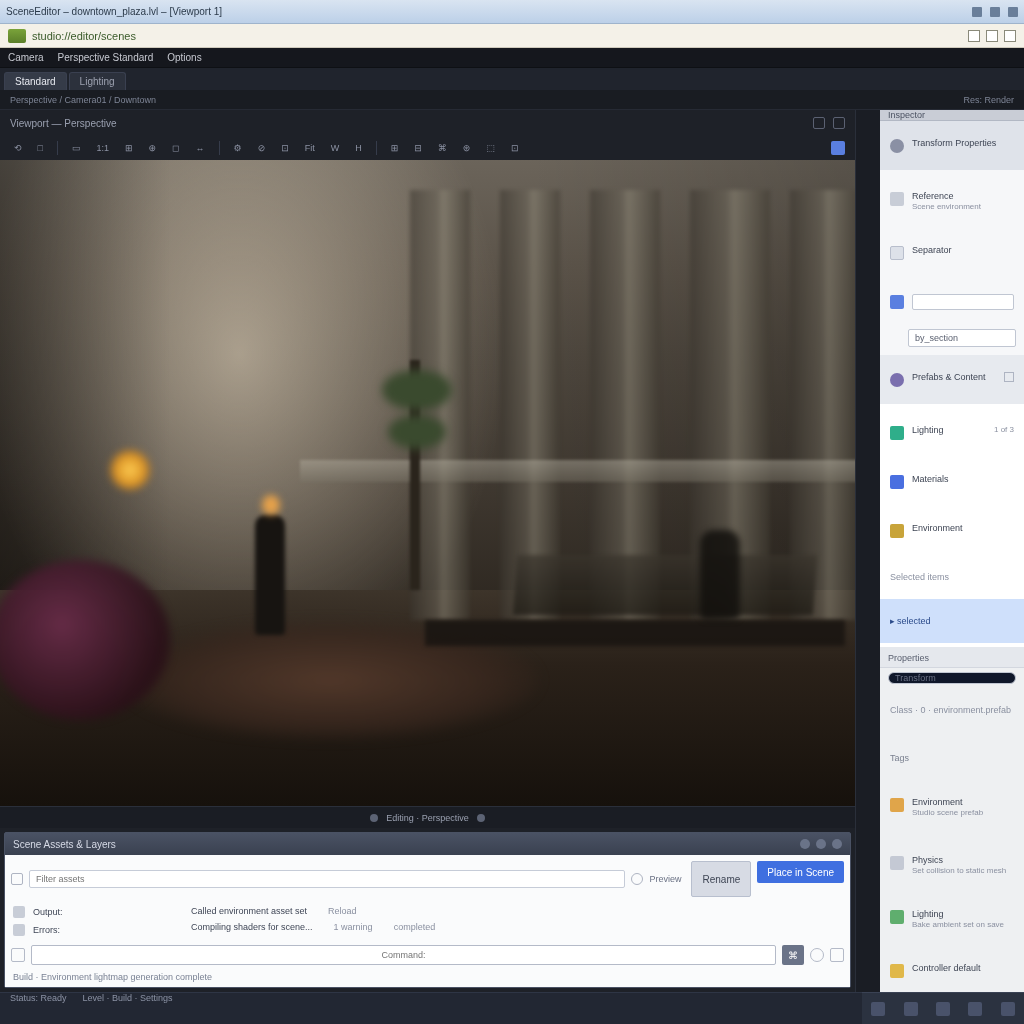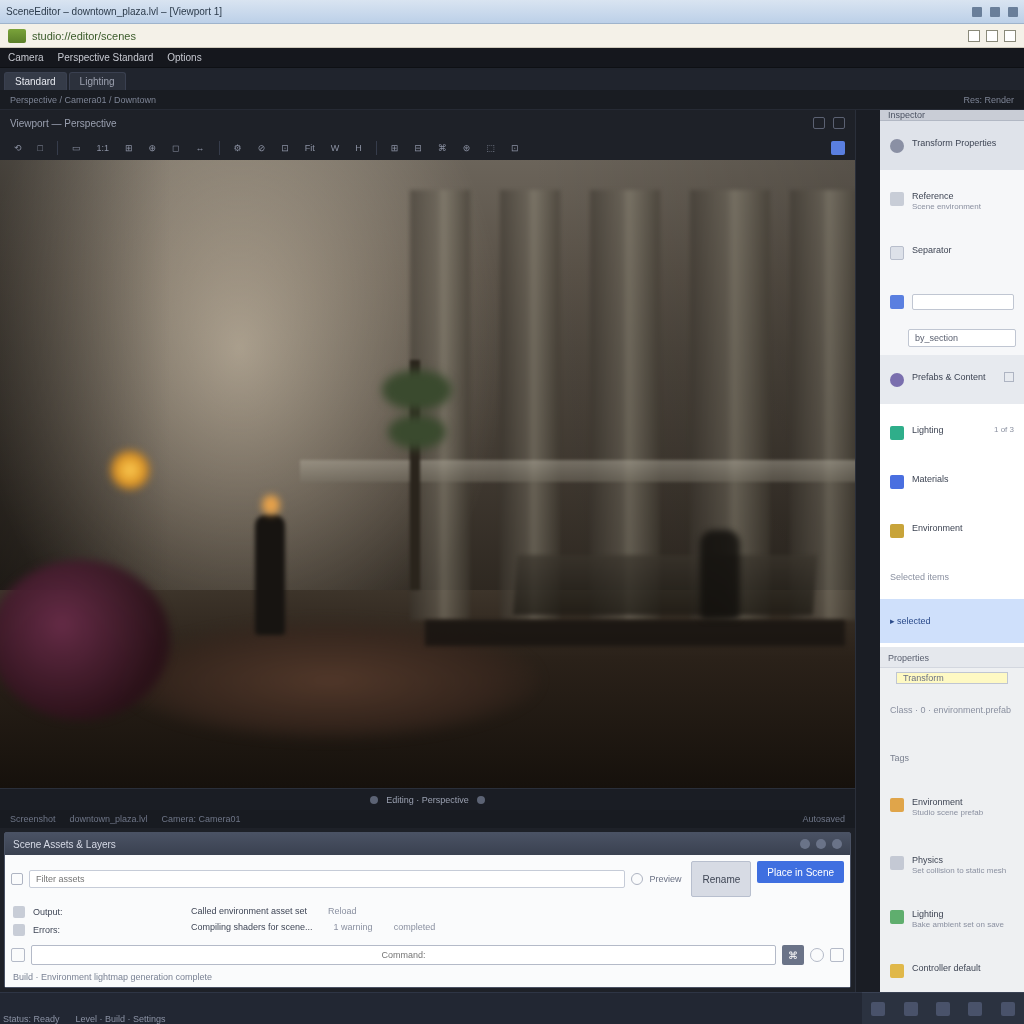--- a/index.html
+++ b/index.html
@@ -63,24 +63,24 @@
 .asset-row .ic{width:12px;height:12px;border-radius:2px;flex-shrink:0}
 .blue-btn{height:22px;background:#3f6fe0;color:#fff;font-size:10px;border:none;border-radius:2px;padding:0 10px;cursor:pointer}
 .grey-btn{height:36px;background:#d7dbe4;color:#3e4554;font-size:10px;border:1px solid #b8bfce;border-radius:2px;padding:0 10px;cursor:pointer}
 .sidebar-col .sb-top{height:22px;background:#c9cdd6;display:flex;align-items:center;padding:0 8px;font-size:9px;color:#4b5262;border-bottom:1px solid #b2b8c4}
 .sb-section-title{padding:6px 8px 4px;font-size:9px;color:#5a6070;background:#e5e8ed;border-bottom:1px solid #d3d7df}
 .sb-item{display:flex;align-items:flex-start;gap:8px;padding:17px 10px;font-size:9px;color:#3e4554}
 .sb-item .ic{width:14px;height:14px;border-radius:2px;flex-shrink:0;margin-top:1px}
 .sb-item .txt{display:flex;flex-direction:column;gap:1px}
 .sb-item .sub{font-size:8px;color:#8a90a0}
 .sb-sel{background:#cfe0fb}
-.sb-input{margin:4px 16px;height:18px;border:1px solid #c0c6d2;background:#fef9c3;border-radius:0}
+.sb-input{margin:4px 8px;height:18px;border:1px solid #c0c6d2;background:#0f172a;border-radius:8px}
 .sb-hr{height:1px;background:#d5d9e1;margin:2px 0}
 .gold{color:#a67b18}
-.bottom-strip{height:32px;background:#222733;display:flex;align-items:flex-end;padding:0 3px;font-size:9px;color:#8c93a5;border-top:1px solid #2e3545;gap:16px}
+.bottom-strip{height:32px;background:#222733;display:flex;align-items:flex-start;padding:0 10px;font-size:9px;color:#8c93a5;border-top:1px solid #2e3545;gap:16px}
 .tray{position:fixed;right:0;bottom:0;height:32px;width:162px;background:#2b3240;display:flex;align-items:center;justify-content:space-around;border-top:1px solid #3a4254}
 .tray span{width:14px;height:14px;background:#49526a;border-radius:2px}
 </style>
 </head>
 <body>
 
 <div class="window-title-bar">
   <span>SceneEditor – downtown_plaza.lvl – [Viewport 1]</span>
   <span class="spacer"></span>
   <span class="win-icon"></span>
@@ -169,26 +169,20 @@
         <div class="fig2"></div>
       </div>
     </div>
 
     <div class="vp-status">
       <span class="dot"></span>
       <span>Editing · Perspective</span>
       <span class="dot"></span>
     </div>
 
-    <div class="assets-meta">
-      <span>Screenshot</span>
-      <span>downtown_plaza.lvl</span>
-      <span>Camera: Camera01</span>
-      <span class="r">Autosaved</span>
-    </div>
 
     <div class="panel" style="flex:0 0 auto">
       <div class="panel-head">
         <span>Scene Assets &amp; Layers</span>
         <div class="ctl">
           <span></span>
           <span></span>
           <span></span>
         </div>
       </div>

